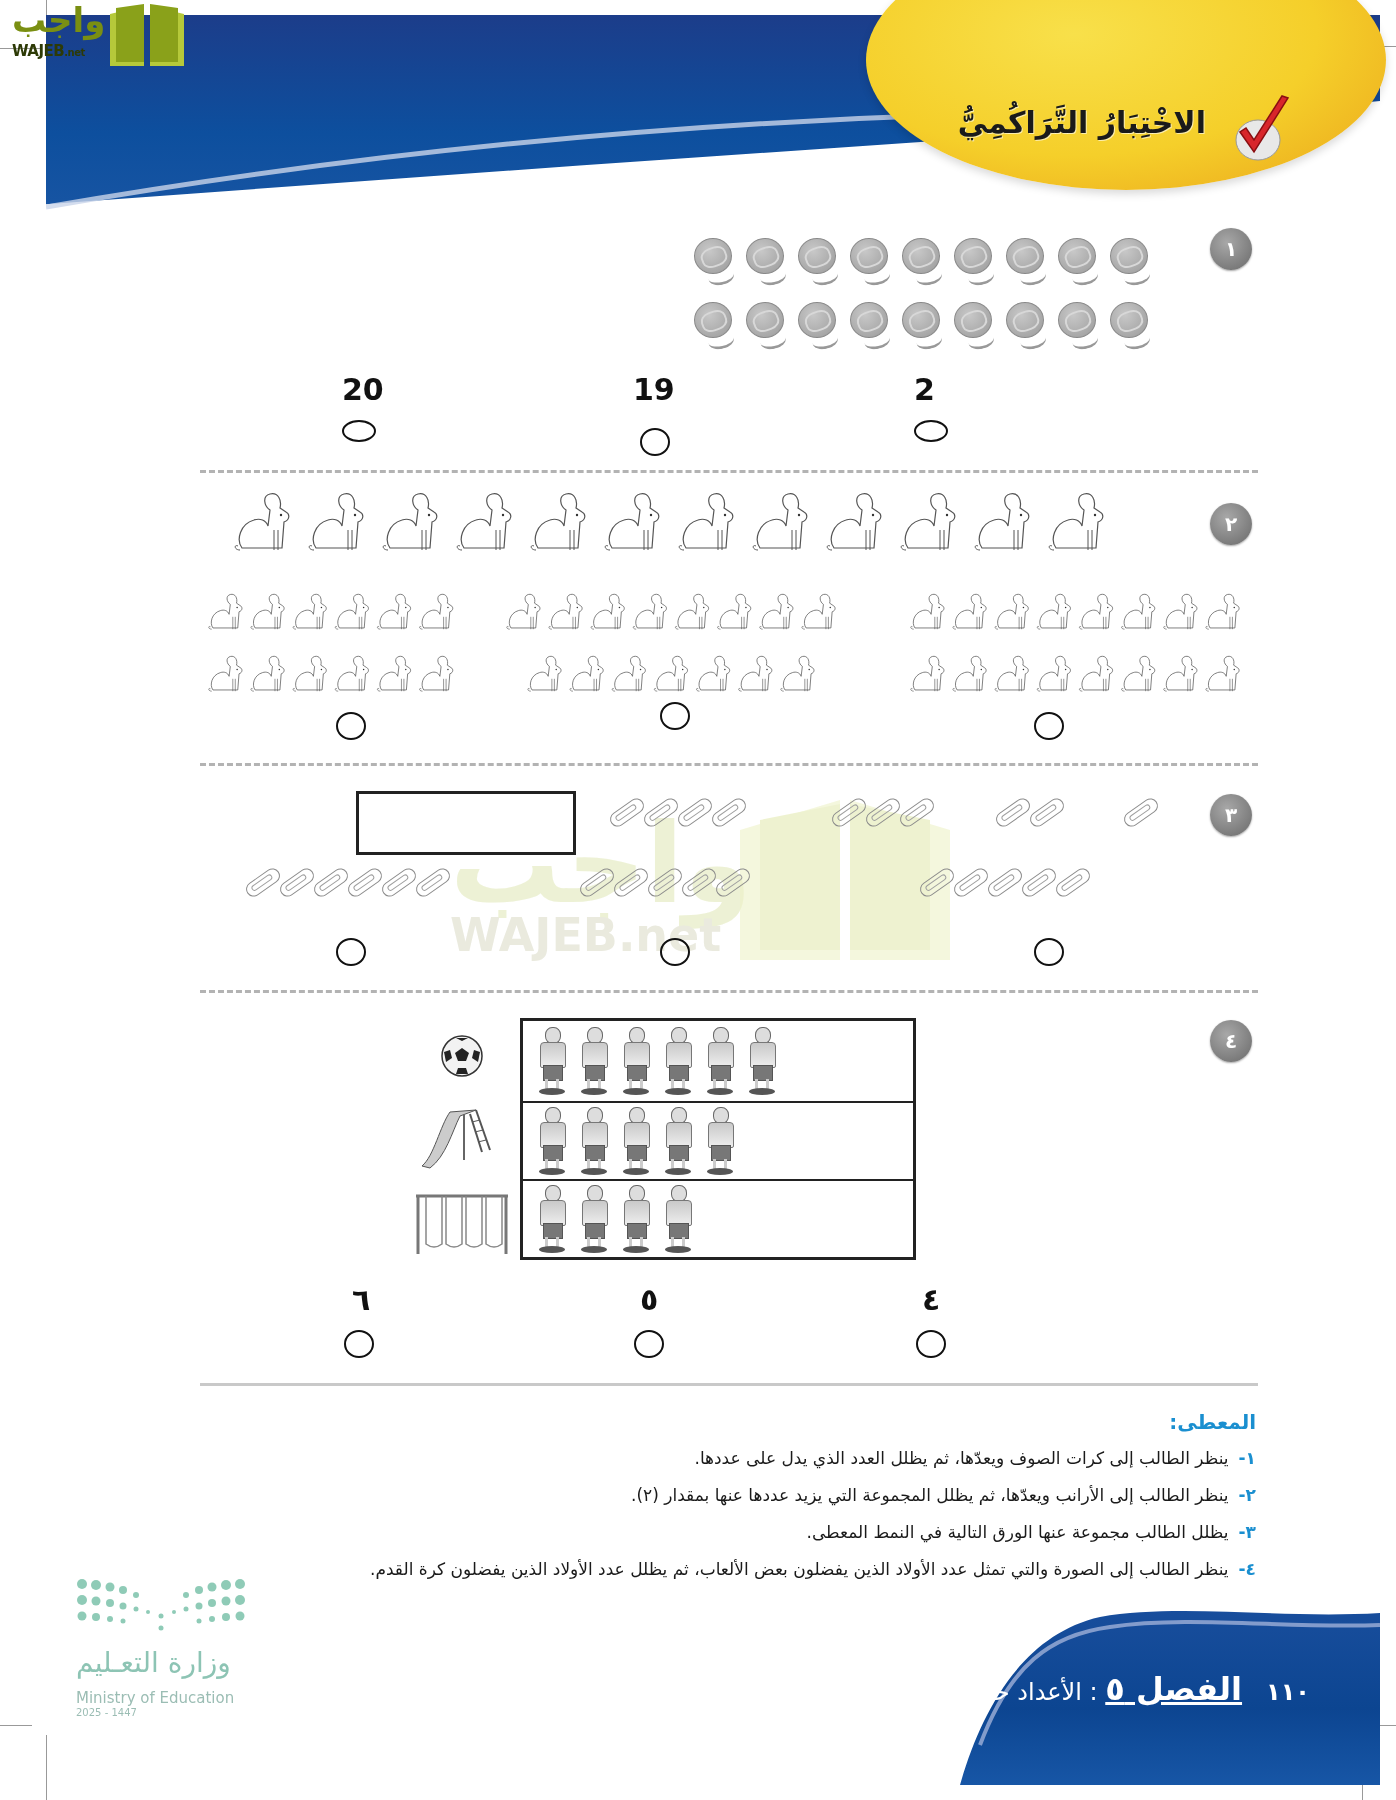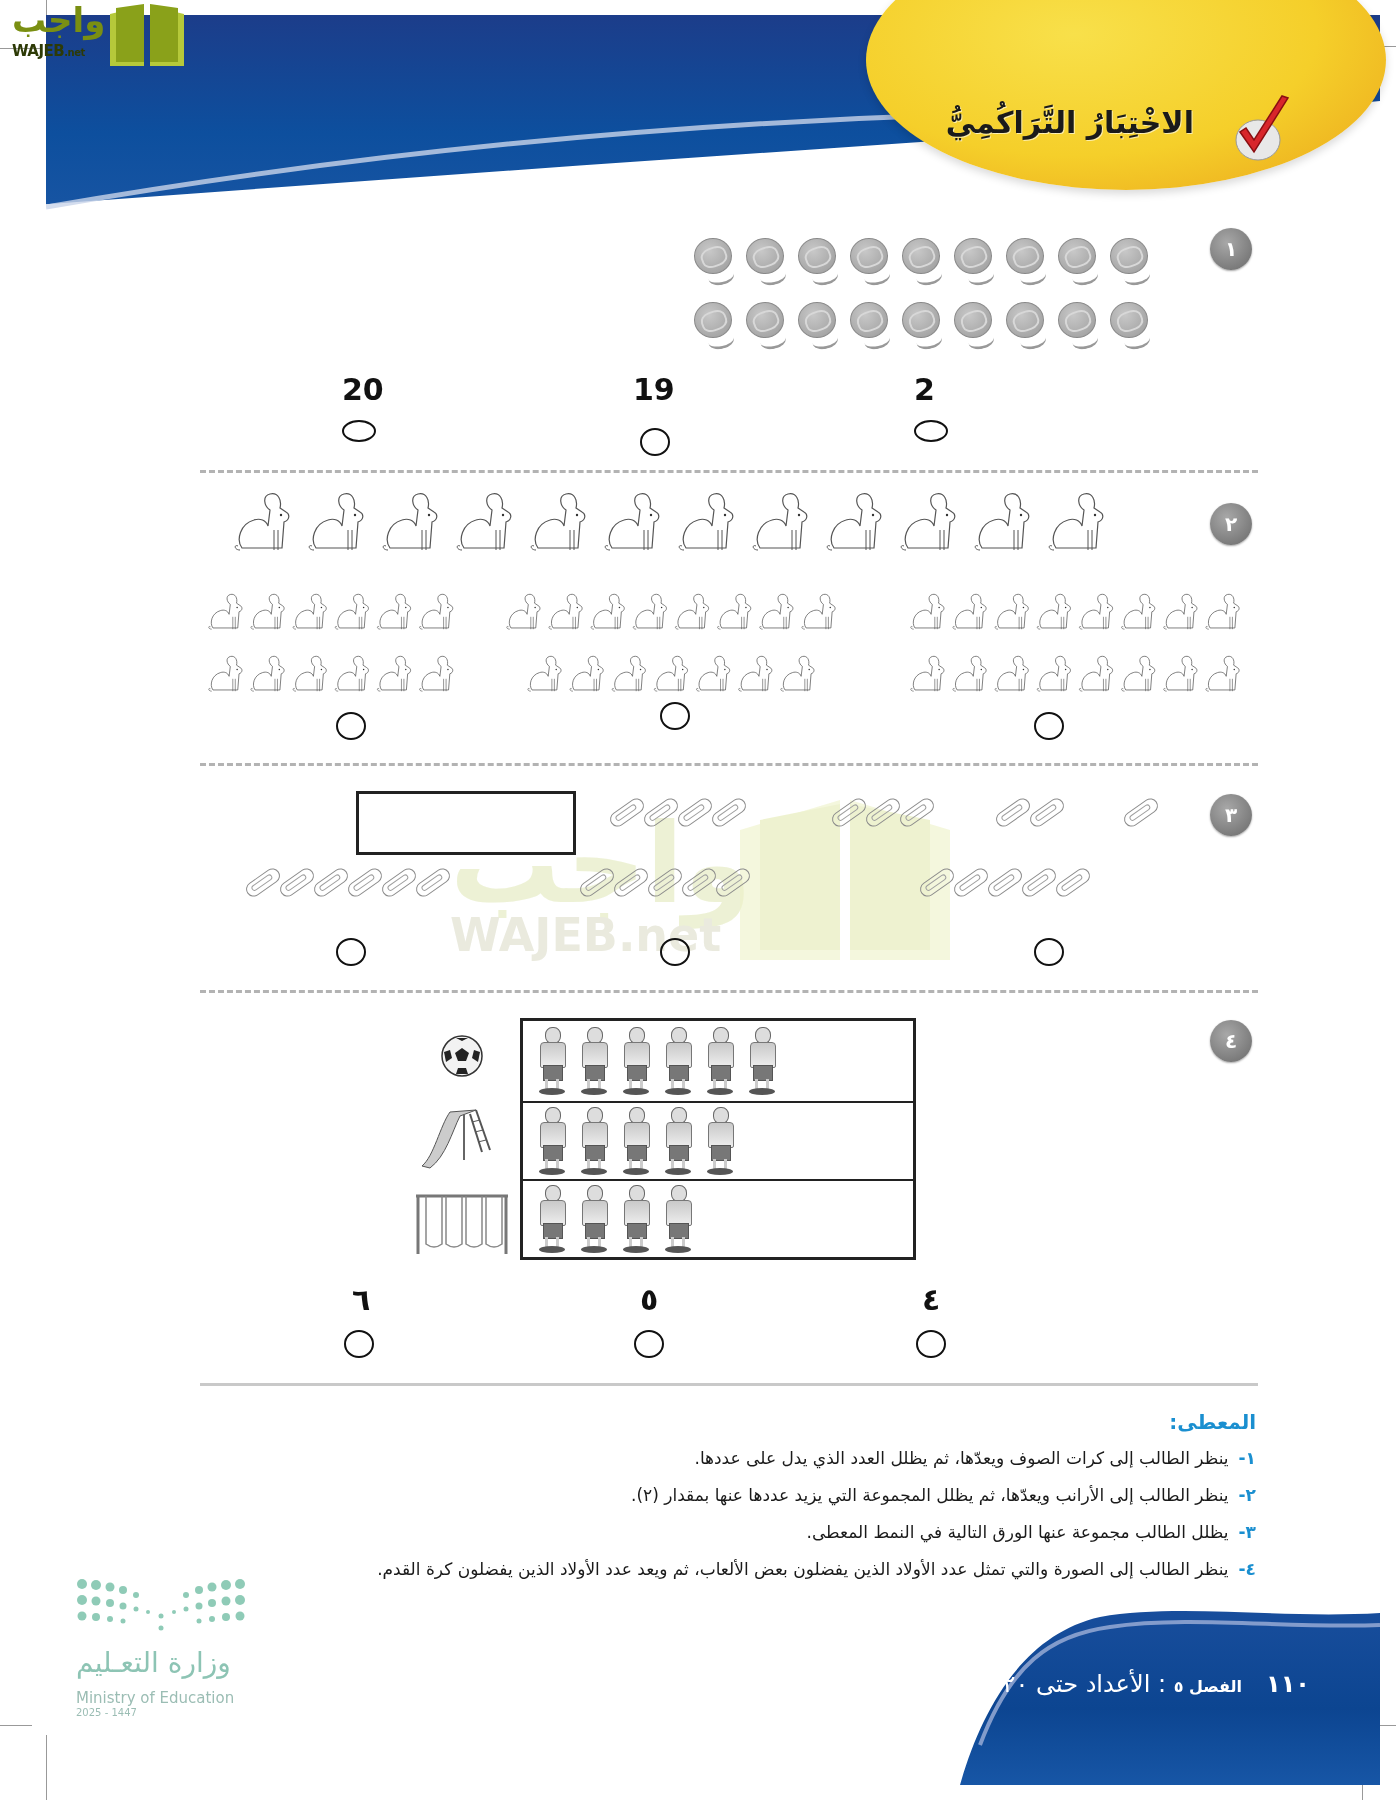--- a/index.html
+++ b/index.html
@@ -1,21 +1,21 @@
 <!DOCTYPE html>
 <html><head>
 <meta charset="utf-8">
 <style>
   html,body{margin:0;padding:0;}
   body{width:1396px;height:1800px;position:relative;overflow:hidden;background:#fff;font-family:"DejaVu Sans",sans-serif;}
   .abs{position:absolute;}
   .top-band{left:46px;top:15px;width:1334px;height:215px;overflow:hidden;}
   .top-band .blue{position:absolute;left:0;top:0;width:1334px;height:215px;background:linear-gradient(180deg,#1c3d8a 0%,#0d4f9e 55%,#1a56a4 100%);clip-path:polygon(0 0,100% 0,100% 40%,75% 55%,40% 70%,0 88%);}
   .title-blob{left:866px;top:-70px;width:520px;height:260px;border-radius:50%;background:radial-gradient(ellipse at 40% 40%,#f8e04a 0%,#f5cf2a 55%,#eaa21a 100%);box-shadow:0 4px 8px rgba(0,0,0,.15);}
-  .title-text{right:202px;top:105px;font-family:"DejaVu Sans",sans-serif;font-weight:bold;font-size:30px;color:#1a1a1a;direction:rtl;text-shadow:1px 1px 0 rgba(255,255,255,.6);}
+  .title-text{right:190px;top:105px;font-family:"DejaVu Sans",sans-serif;font-weight:bold;font-size:30px;color:#1a1a1a;direction:rtl;text-shadow:1px 1px 0 rgba(255,255,255,.6);}
   .check{left:1232px;top:92px;width:60px;height:70px;}
   .logo-ar{left:12px;top:0px;font-size:34px;font-weight:bold;color:#7a8f12;direction:rtl;}
   .logo-en{left:12px;top:42px;font-size:15px;font-weight:bold;color:#2d3a06;letter-spacing:-0.5px;}
   .logo-en small{font-size:10px;}
   .crop{background:#999;}
   .qnum{width:42px;height:42px;border-radius:50%;background:radial-gradient(circle at 40% 35%,#a8a8a8,#7c7c7c 70%,#6a6a6a);box-shadow:0 1px 2px rgba(0,0,0,.35);color:#fff;font-size:20px;font-weight:bold;display:flex;align-items:center;justify-content:center;}
   .dash{height:0;border-top:3px dashed #b3b3b3;}
   .bubble{width:34px;height:22px;border:2.5px solid #111;border-radius:50%;box-sizing:border-box;}
   .bubble-r{width:30px;height:28px;border:2.5px solid #111;border-radius:50%;box-sizing:border-box;}
   .num{font-size:30px;font-weight:bold;color:#111;direction:rtl;}
@@ -33,21 +33,21 @@
   .boy .shirt{position:absolute;left:3px;top:15px;width:24px;height:24px;background:linear-gradient(180deg,#c9c9c9,#eee);border:1px solid #777;border-radius:4px 4px 2px 2px;}
   .boy .shorts{position:absolute;left:6px;top:38px;width:18px;height:14px;background:#777;border:1px solid #555;}
   .boy .legs{position:absolute;left:8px;top:52px;width:14px;height:10px;border-left:3px solid #ccc;border-right:3px solid #ccc;box-sizing:border-box;}
   .boy .shoes{position:absolute;left:2px;top:61px;width:26px;height:7px;background:#555;border-radius:50%;}
   .teacher-head{right:140px;top:1410px;font-size:20px;font-weight:bold;color:#1a8fd0;direction:rtl;}
   .teacher-item{right:140px;font-size:17px;color:#1a1a1a;direction:rtl;display:flex;gap:10px;}
   .teacher-item .n{color:#1a8fd0;font-weight:bold;}
   .bottom-band{left:960px;top:1595px;width:420px;height:190px;overflow:hidden;}
   .bottom-band .blue{position:absolute;left:0;top:0;width:420px;height:190px;background:linear-gradient(180deg,#1a4f9e,#0c4591 60%,#1756a6);clip-path:path("M 0 190 C 20 120, 60 40, 140 22 C 220 8, 320 24, 420 18 L 420 190 Z");}
   .footer-text{right:86px;top:1670px;color:#fff;font-size:24px;direction:rtl;display:flex;gap:24px;align-items:baseline;}
-  .footer-text b{font-size:16px;}
+  .footer-text b{font-size:32px;text-decoration:underline;}
   .moe{left:76px;top:1578px;width:180px;}
   .moe-ar{font-size:28px;color:#8dc4b4;direction:rtl;text-align:left;margin-top:8px;}
   .moe-en{font-size:15px;color:#9bbdb4;margin-top:10px;}
   .moe-yr{font-size:10px;color:#9bbdb4;}
   .wm{left:450px;top:800px;opacity:.55;}
   .wm-ar{font-size:110px;font-weight:bold;color:#dfe7b4;direction:rtl;}
   .wm-en{font-size:46px;font-weight:bold;color:#d9d9c4;margin-top:-20px;}
   .wm-book{left:740px;top:800px;width:210px;height:160px;opacity:.6;}
   .hline{left:200px;height:0;border-top:3px solid #c9c9c9;}
 </style>
@@ -465,21 +465,21 @@
 <div class="abs teacher-item" style="top:1485px;">
   <span class="n">٢-</span>
     <span>ينظر الطالب إلى الأرانب ويعدّها، ثم يظلل المجموعة التي يزيد عددها عنها بمقدار (٢).</span>
 </div>
 <div class="abs teacher-item" style="top:1522px;">
   <span class="n">٣-</span>
     <span>يظلل الطالب مجموعة عنها الورق التالية في النمط المعطى.</span>
 </div>
 <div class="abs teacher-item" style="top:1559px;">
   <span class="n">٤-</span>
-    <span>ينظر الطالب إلى الصورة والتي تمثل عدد الأولاد الذين يفضلون بعض الألعاب، ثم ويعد عدد الأولاد الذين يفضلون كرة القدم.</span>
+    <span>ينظر الطالب إلى الصورة والتي تمثل عدد الأولاد الذين يفضلون بعض الألعاب، ثم يظلل عدد الأولاد الذين يفضلون كرة القدم.</span>
 </div>
 
 <div class="abs moe">
   <svg width="170" height="56" viewBox="0 0 170 56">
     <g fill="#8fcbb7">
       <circle cx="6" cy="6" r="5"></circle>
         <circle cx="20" cy="7" r="5"></circle>
         <circle cx="34" cy="9" r="4.5"></circle>
         <circle cx="47" cy="12" r="4"></circle>
         <circle cx="60" cy="17" r="3"></circle>

